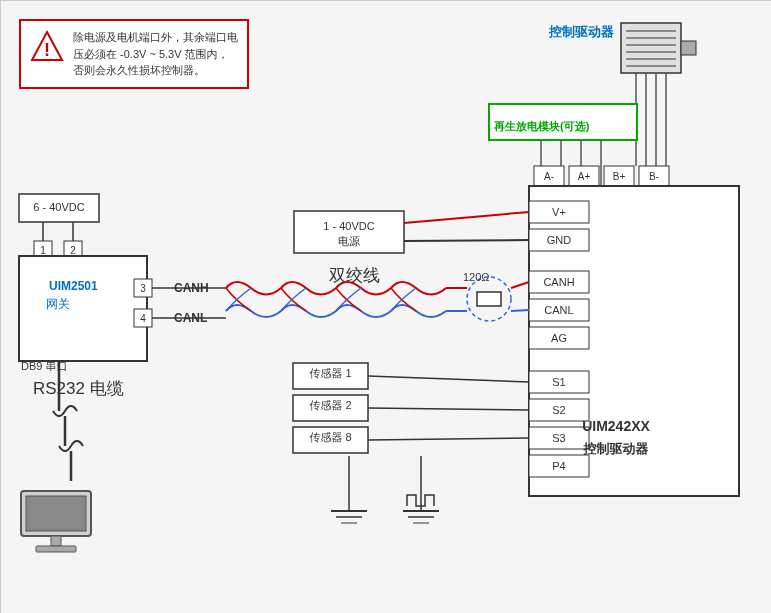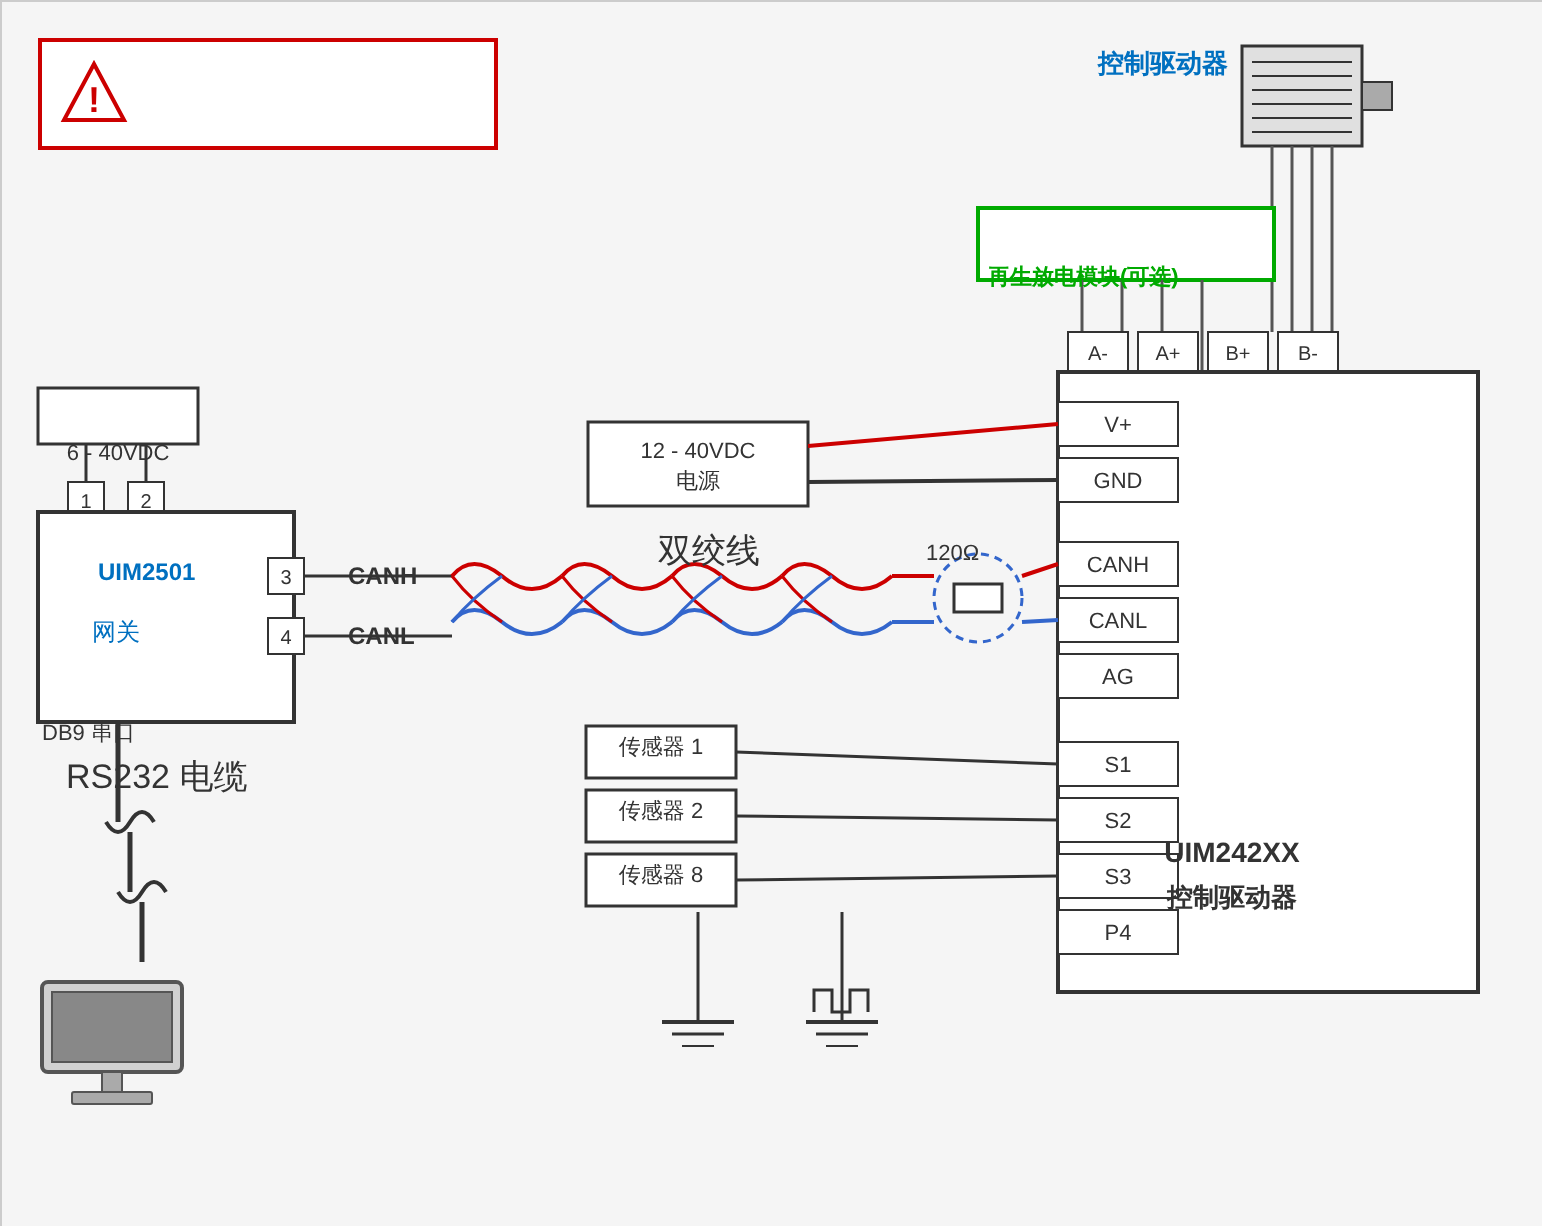--- a/index.html
+++ b/index.html
@@ -62,20 +62,21 @@
 <body>
 
 <div class="main-container">
   <div class="diagram-area">
 
     <div class="warning-box">
       <svg class="warning-icon" viewBox="0 0 36 36">
         <polygon points="18,3 33,31 3,31" fill="#fff" stroke="#cc0000" stroke-width="2"></polygon>
         <text x="18" y="27" text-anchor="middle" font-size="18" fill="#cc0000" font-weight="bold">!</text>
       </svg>
+      <div class="warning-text">除电源及电机端口外，其余端口电压必须在 -0.3V ~ 5.3V 范围内，否则会永久性损坏控制器。</div>
     </div>
 
     <svg class="svg-overlay" xmlns="http://www.w3.org/2000/svg">
 
       <rect x="620" y="22" width="60" height="50" fill="#e0e0e0" stroke="#333" stroke-width="1.5"></rect>
 
       <line x1="625" y1="30" x2="675" y2="30" stroke="#333" stroke-width="1"></line>
       <line x1="625" y1="37" x2="675" y2="37" stroke="#333" stroke-width="1"></line>
       <line x1="625" y1="44" x2="675" y2="44" stroke="#333" stroke-width="1"></line>
       <line x1="625" y1="51" x2="675" y2="51" stroke="#333" stroke-width="1"></line>
@@ -225,33 +226,33 @@
       <rect x="20" y="490" width="70" height="45" fill="#d0d0d0" stroke="#555" stroke-width="2" rx="3"></rect>
       <rect x="25" y="495" width="60" height="35" fill="#888" stroke="#555" stroke-width="1"></rect>
 
       <rect x="50" y="535" width="10" height="10" fill="#aaa" stroke="#555" stroke-width="1"></rect>
       <rect x="35" y="545" width="40" height="6" fill="#aaa" stroke="#555" stroke-width="1" rx="1"></rect>
 
     </svg>
 
     <div style="position:absolute; top:22px; left:548px; font-size:13px; color:#0070c0; font-weight:bold;">控制驱动器</div>
 
-    <div style="position:absolute; top:130px; left:493px; font-size:11px; color:#00aa00; font-weight:bold; white-space:nowrap;">再生放电模块(可选)</div>
-
-    <div style="position:absolute; top:200px; left:25px; font-size:11px; color:#333; text-align:center; width:66px;margin-top:20px;">6 - 40VDC</div>
+    <div style="position:absolute; top:118px; left:493px; font-size:11px; color:#00aa00; font-weight:bold; white-space:nowrap;">再生放电模块(可选)</div>
+
+    <div style="position:absolute; top:200px; left:25px; font-size:11px; color:#333; text-align:center; width:66px;">6 - 40VDC</div>
 
     <div style="position:absolute; top:278px; left:30px; font-size:12px; color:#0070c0; font-weight:bold;margin-left:18px;">UIM2501</div>
-    <div style="position:absolute; top:295px; left:45px; font-size:12px; color:#0070c0;margin-top:12px;">网关</div>
+    <div style="position:absolute; top:295px; left:45px; font-size:12px; color:#0070c0;">网关</div>
 
     <div style="position:absolute; top:358px; left:20px; font-size:11px; color:#333;">DB9 串口</div>
 
     <div style="position:absolute; top:376px; left:32px; font-size:17px; color:#333;">RS232 电缆</div>
 
     <div style="position:absolute; top:218px; left:300px; font-size:11px; color:#333; text-align:center; width:96px; line-height:1.4;">
-      <span>12 - 40VDC</span><br>
+      <span>1 - 40VDC</span><br>
       <span>电源</span>
     </div>
 
     <div style="position:absolute; top:280px; left:173px; font-size:12px; color:#333; font-weight:bold;">CANH</div>
 
     <div style="position:absolute; top:310px; left:173px; font-size:12px; color:#333; font-weight:bold;">CANL</div>
 
     <div style="position:absolute; top:263px; left:328px; font-size:17px; color:#333;">双绞线</div>
 
     <div style="position:absolute; top:270px; left:462px; font-size:11px; color:#333;">120Ω</div>

